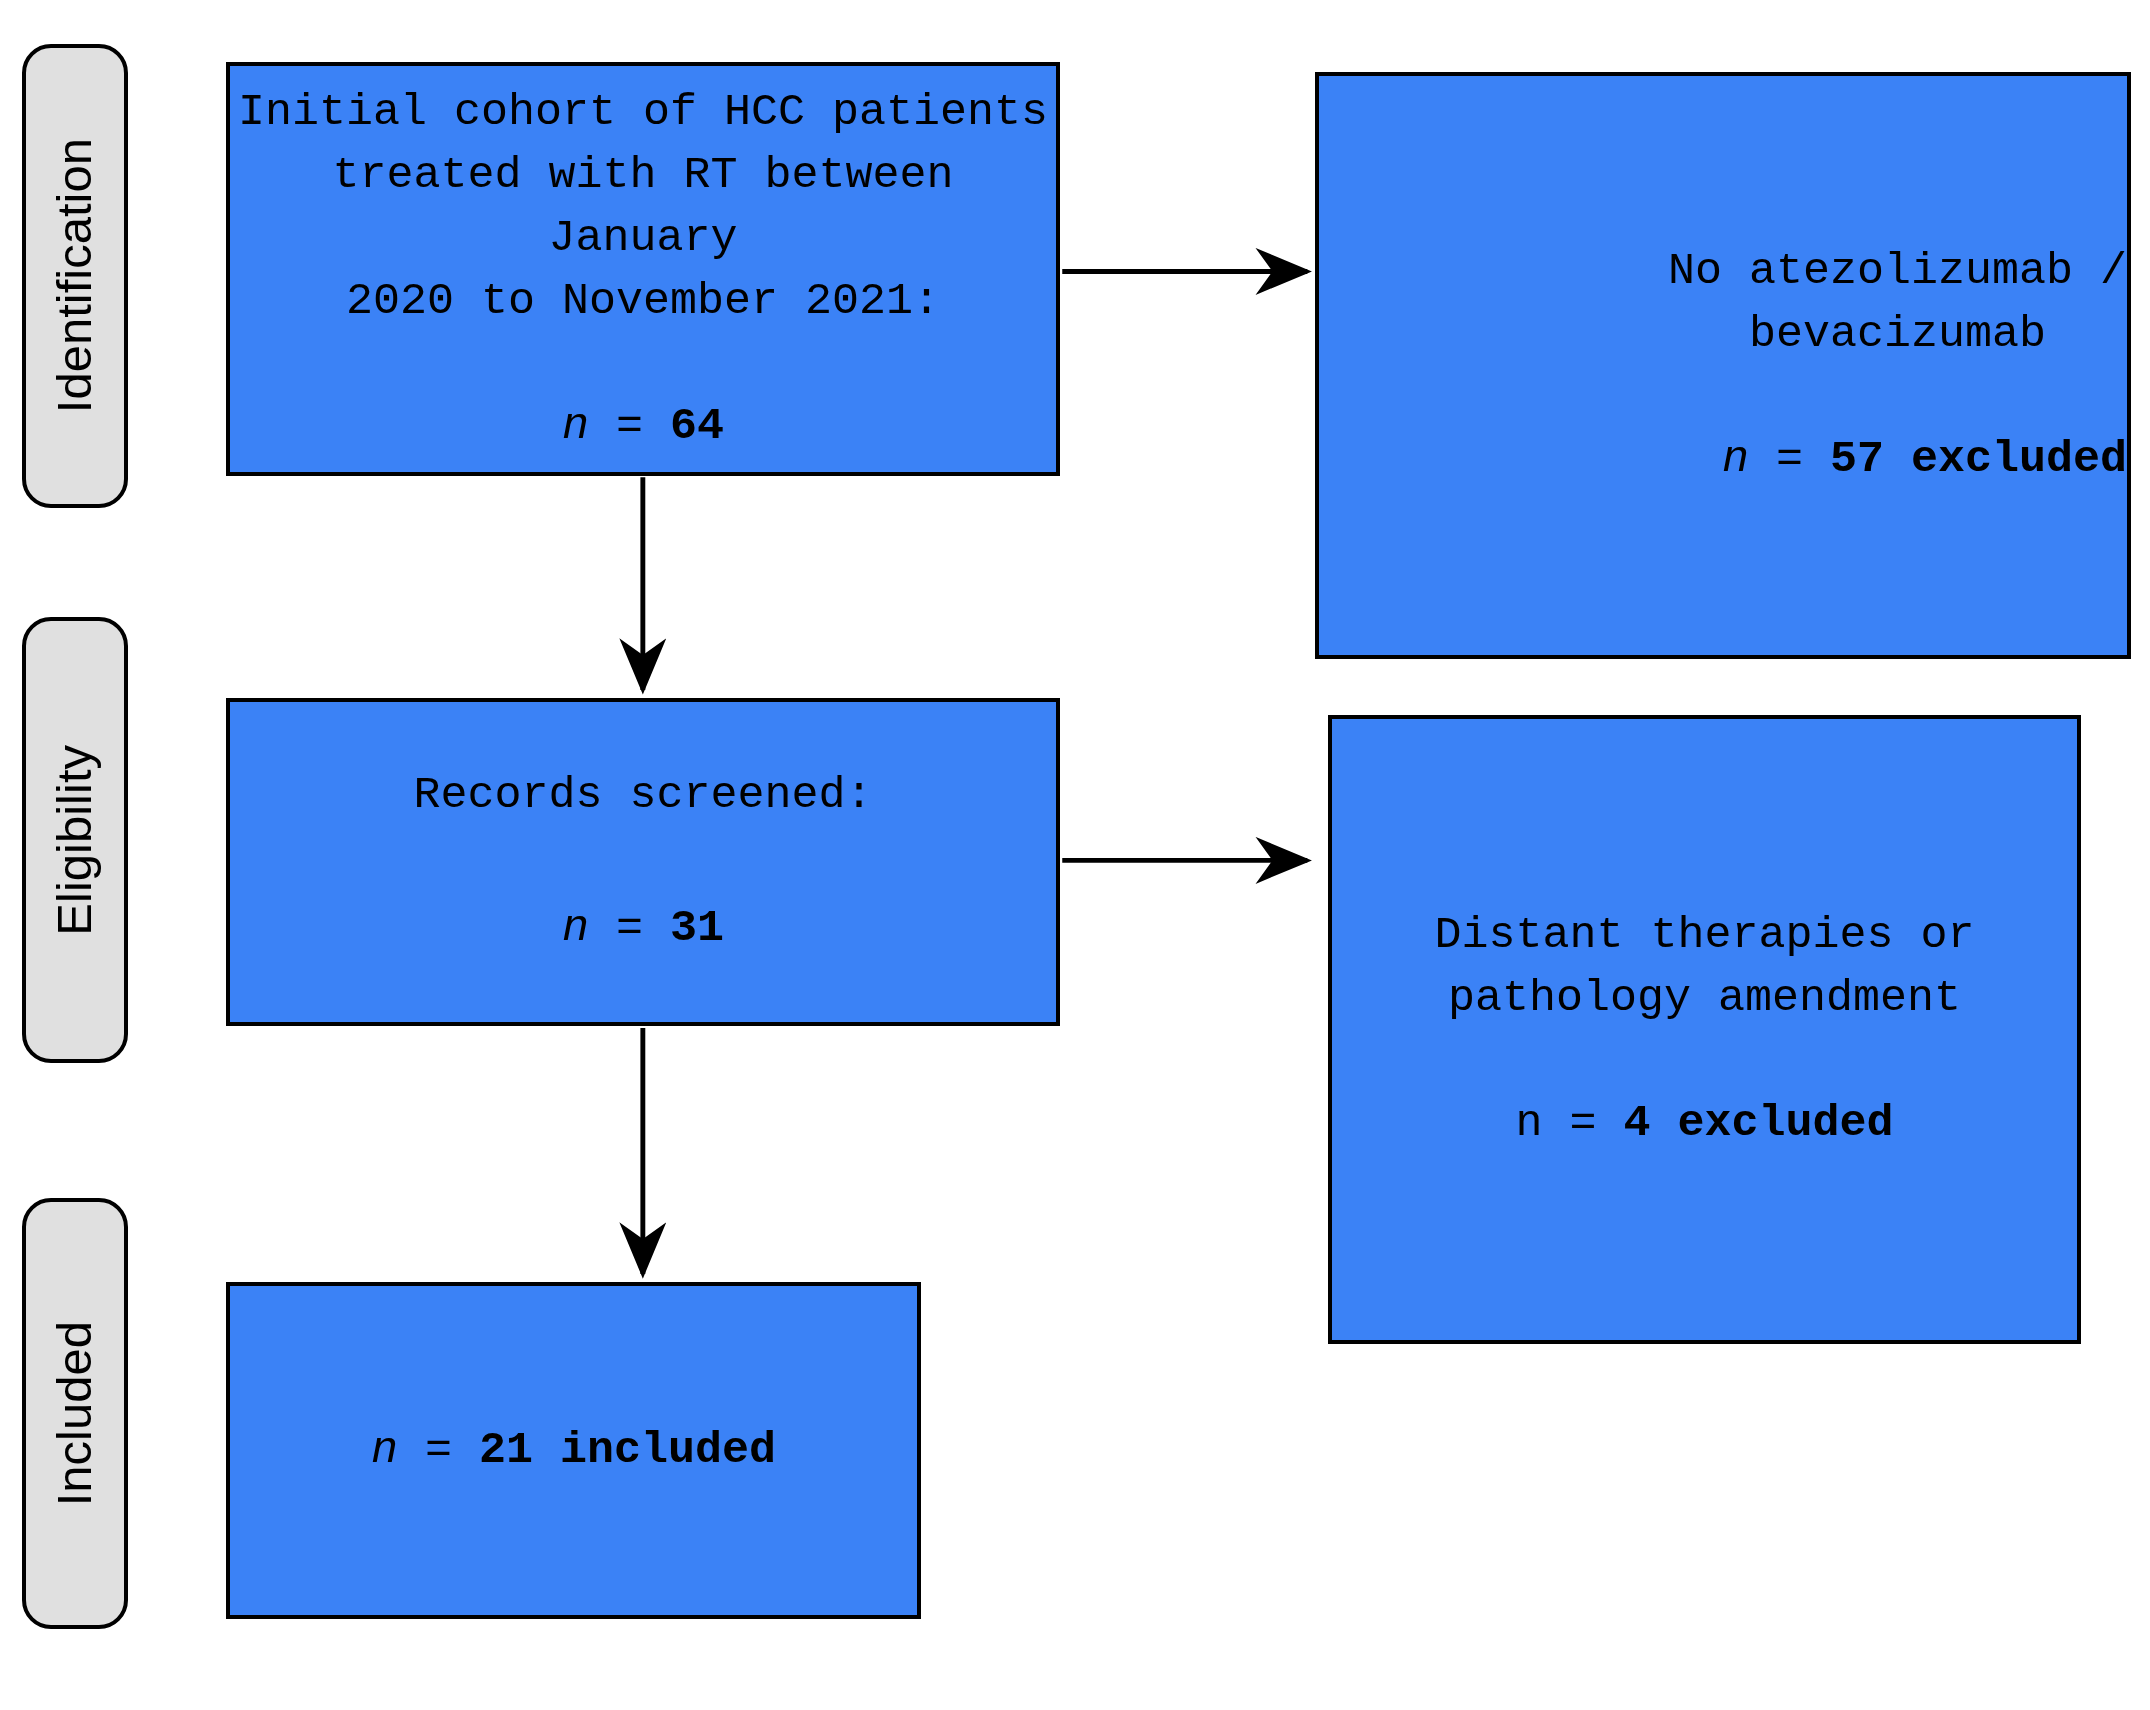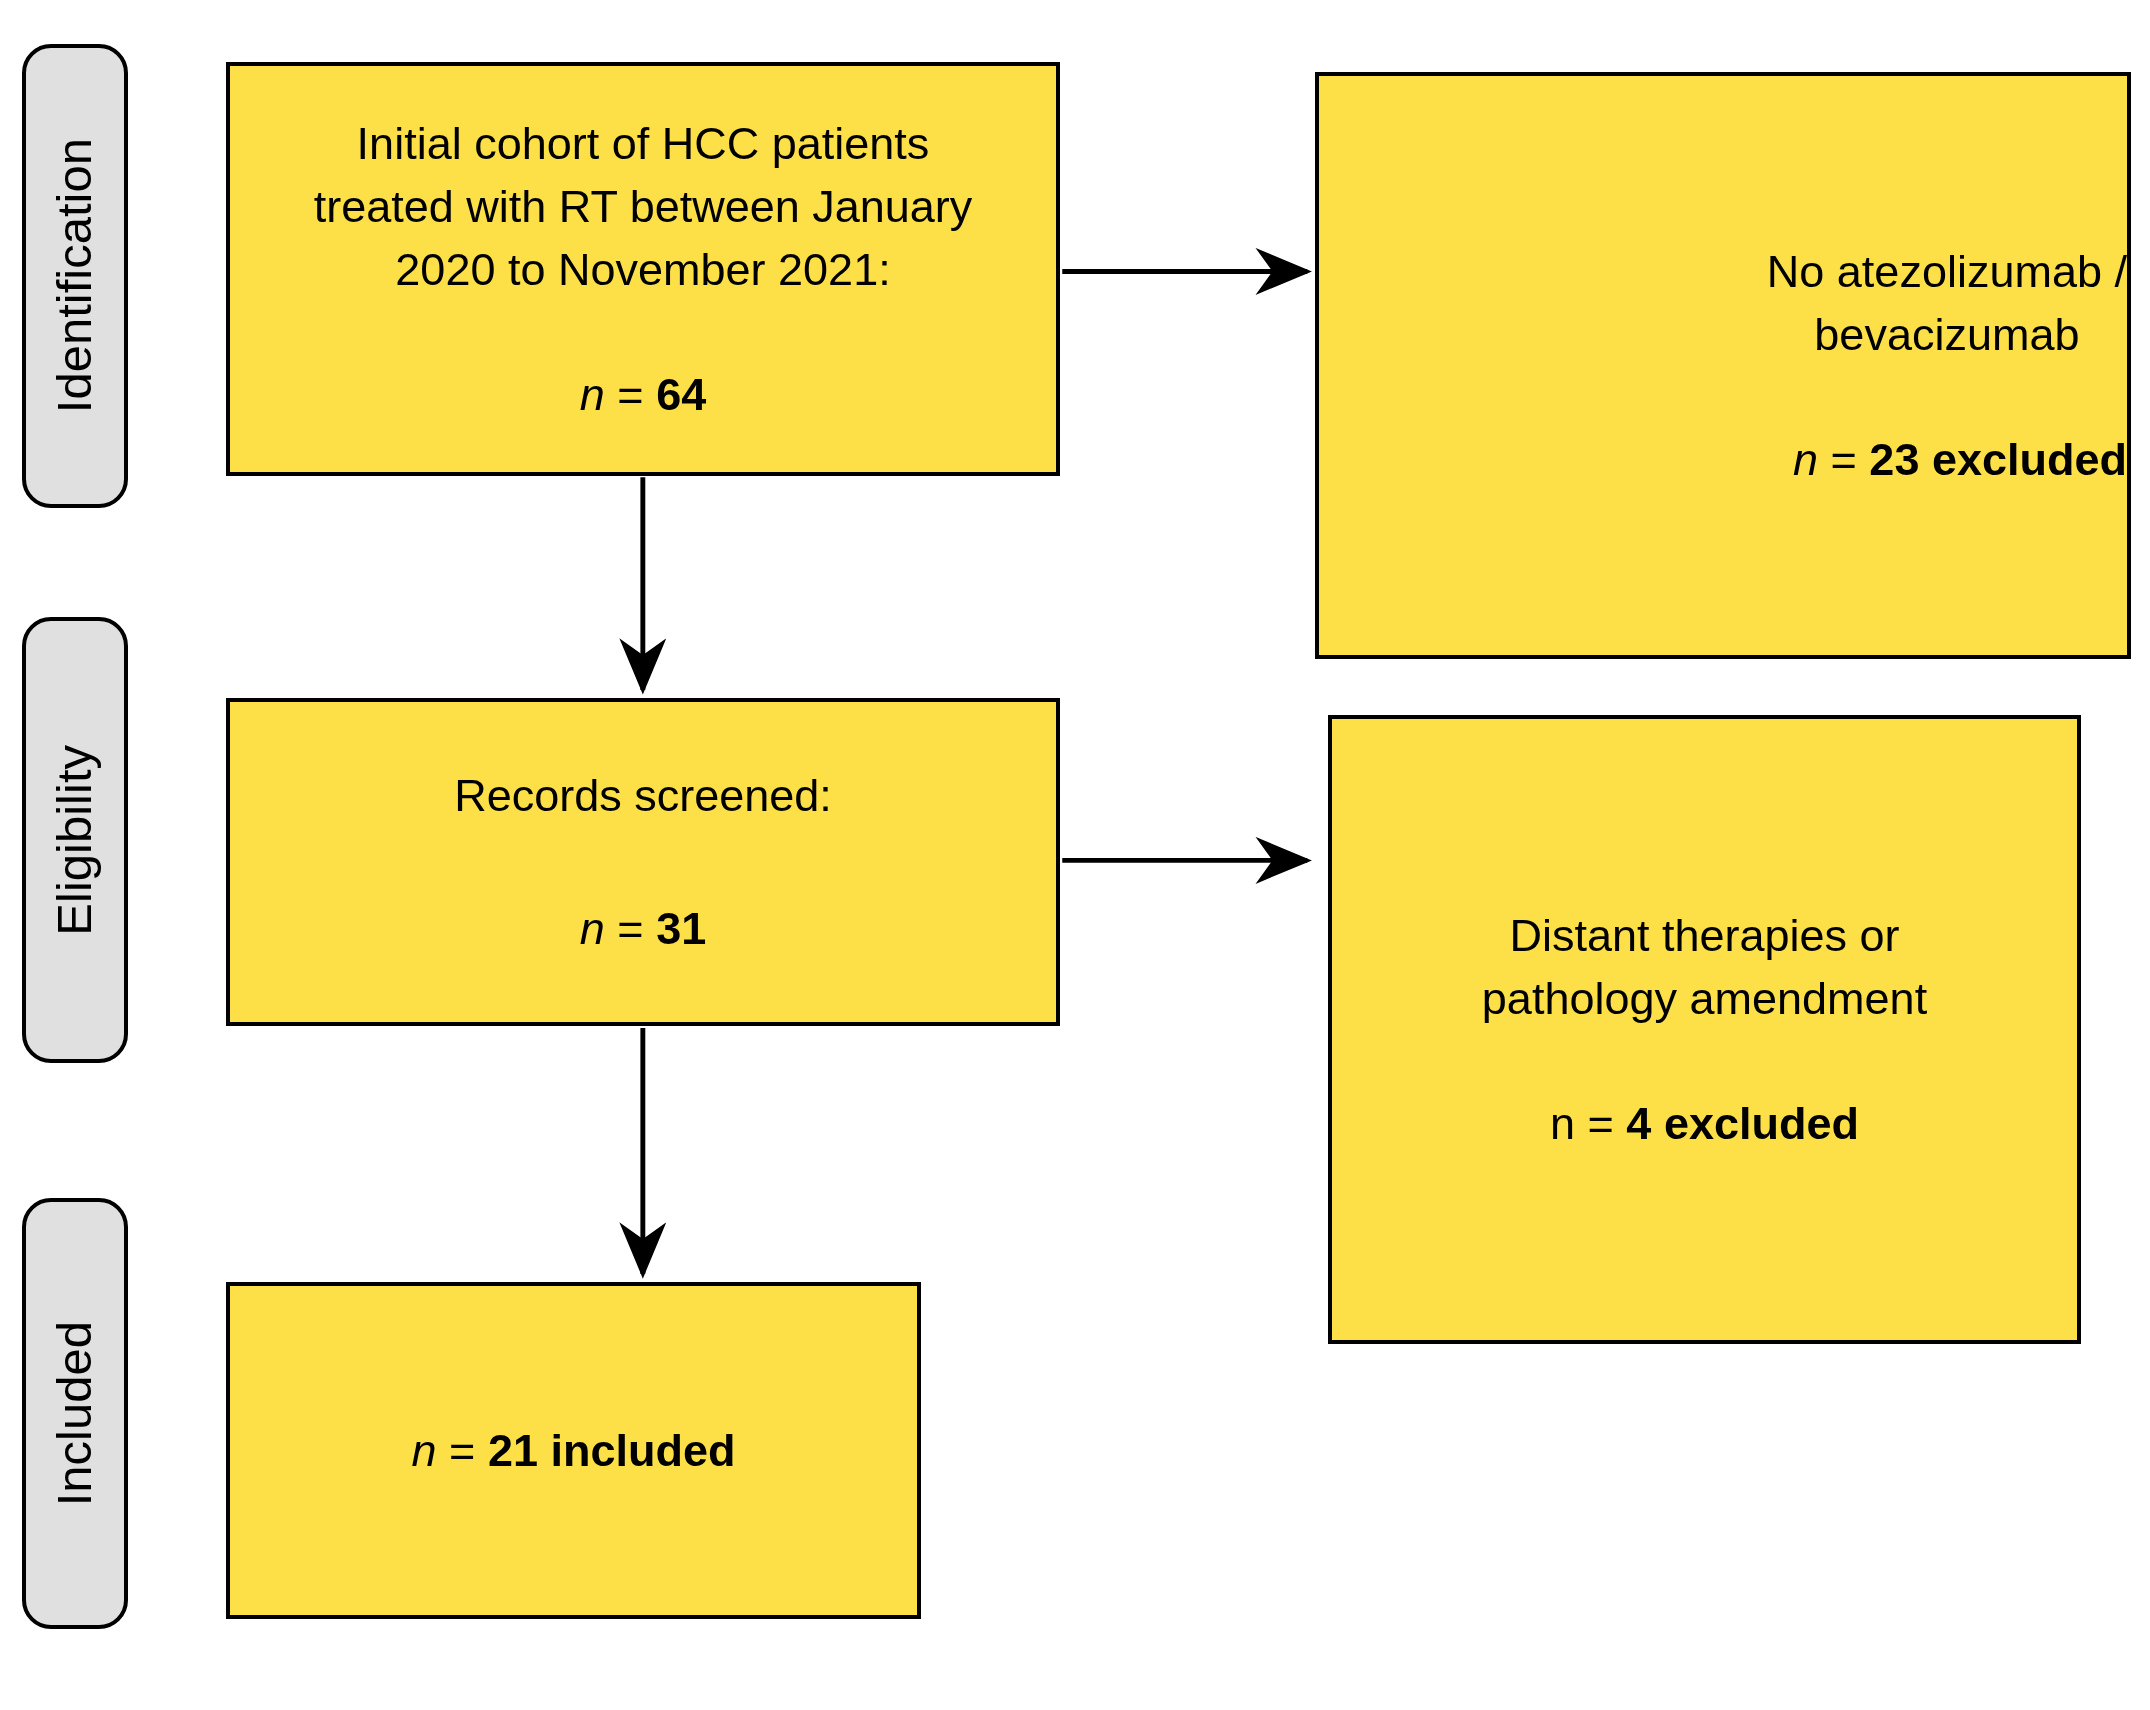--- a/index.html
+++ b/index.html
@@ -37,30 +37,31 @@
     line-height: 1;
     white-space: nowrap;
   }
   #tab-identification { top: 44px;   height: 464px; }
   #tab-eligibility    { top: 617px;  height: 446px; }
   #tab-included       { top: 1198px; height: 431px; }
 
   
   .flow-box {
     position: absolute;
-    background: #fde047;
+    background: #3b82f6;
     border: 4.9px solid #000000;
     box-sizing: border-box;
     display: flex;
     flex-direction: column;
     align-items: center;
     justify-content: center;
     text-align: center;
     font-size: 45px;
     line-height: 1.4;
+    font-family: Liberation Mono, monospace;
   }
   #box-initial-cohort    { left: 226px;  top: 62px;   width: 834px; height: 414px; }
   #box-records-screened  { left: 226px;  top: 698px;  width: 834px; height: 328px; gap: 8px; }
   #box-included          { left: 226px;  top: 1282px; width: 695px; height: 337px; }
   #box-no-atezo          { left: 1315px; top: 72px;   width: 816px; height: 587px; align-items: flex-end; }
   #box-distant-therapies { left: 1328px; top: 715px;  width: 753px; height: 629px; }
 
   .box-body { white-space: pre-line; }
   .stat { margin-top: 62px; }
   .stat.no-body { margin-top: 0; }
@@ -122,21 +123,21 @@
   <div class="flow-box" id="box-included">
     <div class="stat no-body">
       <span class="n-italic">n</span><span> = </span><b>21 included</b>
     </div>
   </div>
 
   <div class="flow-box" id="box-no-atezo">
     <div class="box-body">No atezolizumab /
 bevacizumab</div>
     <div class="stat">
-      <span class="n-italic">n</span><span> = </span><b>23 excluded</b>
+      <span class="n-italic">n</span><span> = </span><b>57 excluded</b>
     </div>
   </div>
 
   <div class="flow-box" id="box-distant-therapies">
     <div class="box-body">Distant therapies or
 pathology amendment</div>
     <div class="stat">
       <span>n</span><span> = </span><b>4 excluded</b>
     </div>
   </div>

